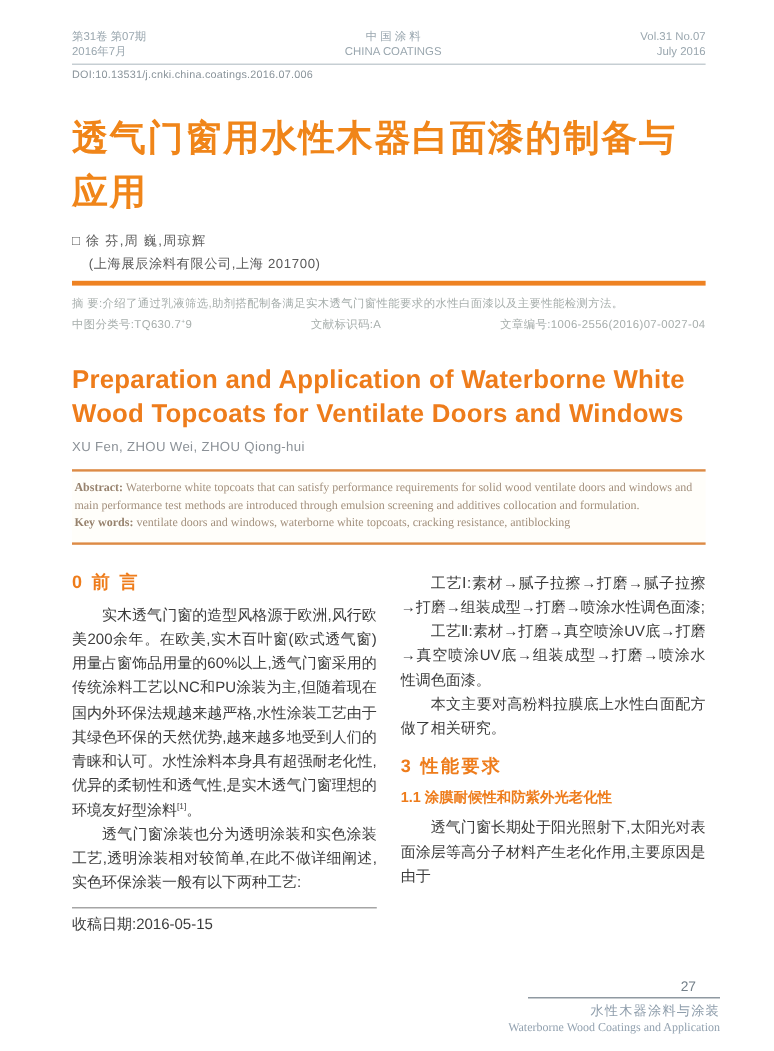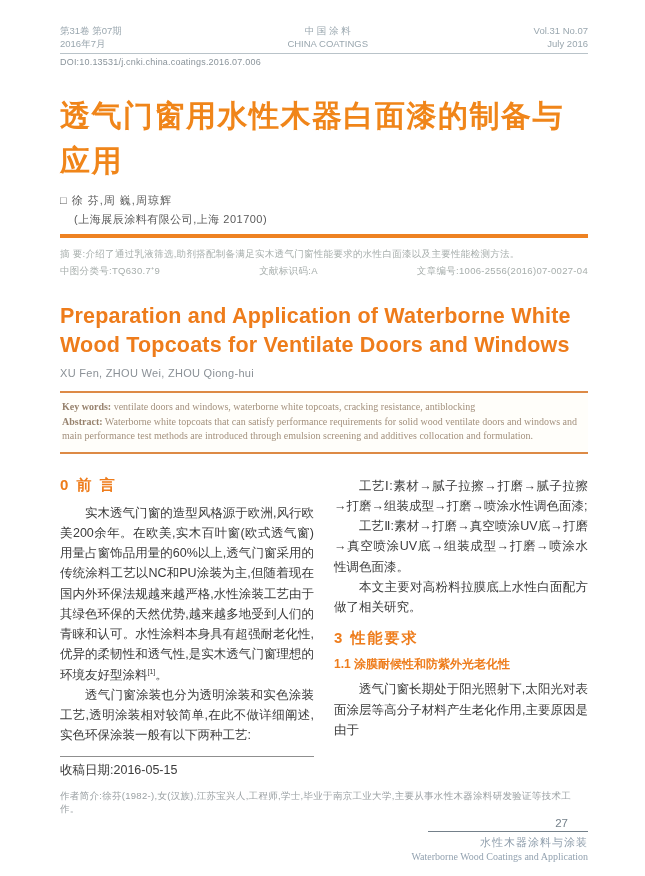--- a/index.html
+++ b/index.html
@@ -64,21 +64,21 @@
   .sec-h2 { font-size:12px; font-weight:bold; color:#ee7c1b; margin:8px 0 6px 0; }
   .col p {
     font-size:12.5px; line-height:1.62; text-align:justify;
     text-indent:2em; color:#3b3b3b;
   }
   .received-rule { border-top:1px solid #8f8f8f; margin-top:10px; width:100%; }
   .received { font-size:10px; color:#6f6f6f; margin-top:3px; text-indent:0 !important; }
   
   .footnote { margin-top:10px; font-size:9.5px; color:#9aa0a3; letter-spacing:.3px; }
   
-  .footer { position:absolute; right:57px; bottom:14px; text-align:right; }
+  .footer { position:absolute; right:45px; bottom:14px; text-align:right; }
   .page-num { font-size:11.5px; color:#74808a; padding-right:20px; }
   .footer-rule { width:160px; border-top:1px solid #74808a; margin:2px 0 3px auto; }
   .footer-cn { font-size:11px; color:#8e9dab; letter-spacing:1px; }
   .footer-en { font-size:10px; color:#93a2b0; font-family:"Liberation Serif", serif; margin-top:1px; }
 </style>
 </head>
 <body>
 
 <div class="page">
 
@@ -112,24 +112,24 @@
       <span><span>文献标识码:</span><span>A</span></span>
       <span><span>文章编号:</span><span>1006-2556(2016)07-0027-04</span></span>
     </div>
   </div>
 
   <div class="title-en">Preparation and Application of Waterborne White Wood Topcoats for Ventilate Doors and Windows</div>
   <div class="authors-en">XU Fen, ZHOU Wei, ZHOU Qiong-hui</div>
 
   <div class="abstract-box">
     <div>
-      <b>Key words:</b><span> ventilate doors and windows, waterborne white topcoats, cracking resistance, antiblocking</span>
+      <b>Abstract:</b><span> Waterborne white topcoats that can satisfy performance requirements for solid wood ventilate doors and windows and main performance test methods are introduced through emulsion screening and additives collocation and formulation.</span>
     </div>
     <div>
-      <b>Abstract:</b><span> Waterborne white topcoats that can satisfy performance requirements for solid wood ventilate doors and windows and main performance test methods are introduced through emulsion screening and additives collocation and formulation.</span>
+      <b>Key words:</b><span> ventilate doors and windows, waterborne white topcoats, cracking resistance, antiblocking</span>
     </div>
   </div>
 
   <div class="columns">
     <div class="col">
       <div class="sec-h1">0  前  言</div>
       <p><span>实木透气门窗的造型风格源于欧洲,风行欧美200余年。在欧美,实木百叶窗(欧式透气窗)用量占窗饰品用量的60%以上,透气门窗采用的传统涂料工艺以NC和PU涂装为主,但随着现在国内外环保法规越来越严格,水性涂装工艺由于其绿色环保的天然优势,越来越多地受到人们的青睐和认可。水性涂料本身具有超强耐老化性,优异的柔韧性和透气性,是实木透气门窗理想的环境友好型涂料</span><sup>[1]</sup><span>。</span></p>
       <p><span>透气门窗涂装也分为透明涂装和实色涂装工艺,透明涂装相对较简单,在此不做详细阐述,实色环保涂装一般有以下两种工艺:</span></p>
       <div class="received-rule"></div>
       <p class="received">收稿日期:2016-05-15</p>
@@ -137,21 +137,20 @@
     <div class="col">
       <p><span>工艺Ⅰ:素材→腻子拉擦→打磨→腻子拉擦→打磨→组装成型→打磨→喷涂水性调色面漆;</span></p>
       <p><span>工艺Ⅱ:素材→打磨→真空喷涂UV底→打磨→真空喷涂UV底→组装成型→打磨→喷涂水性调色面漆。</span></p>
       <p><span>本文主要对高粉料拉膜底上水性白面配方做了相关研究。</span></p>
       <div class="sec-h1" style="margin-top:12px;">3  性能要求</div>
       <div class="sec-h2">1.1  涂膜耐候性和防紫外光老化性</div>
       <p><span>透气门窗长期处于阳光照射下,太阳光对表面涂层等高分子材料产生老化作用,主要原因是由于</span></p>
     </div>
   </div>
 
-  <div class="footnote">作者简介:徐芬(1982-),女(汉族),江苏宝兴人,工程师,学士,毕业于南京工业大学,主要从事水性木器涂料研发验证等技术工作。</div>
 
   <div class="footer">
     <div class="page-num">27</div>
     <div class="footer-rule"></div>
     <div class="footer-cn">水性木器涂料与涂装</div>
     <div class="footer-en">Waterborne Wood Coatings and Application</div>
   </div>
 
 </div>
 

